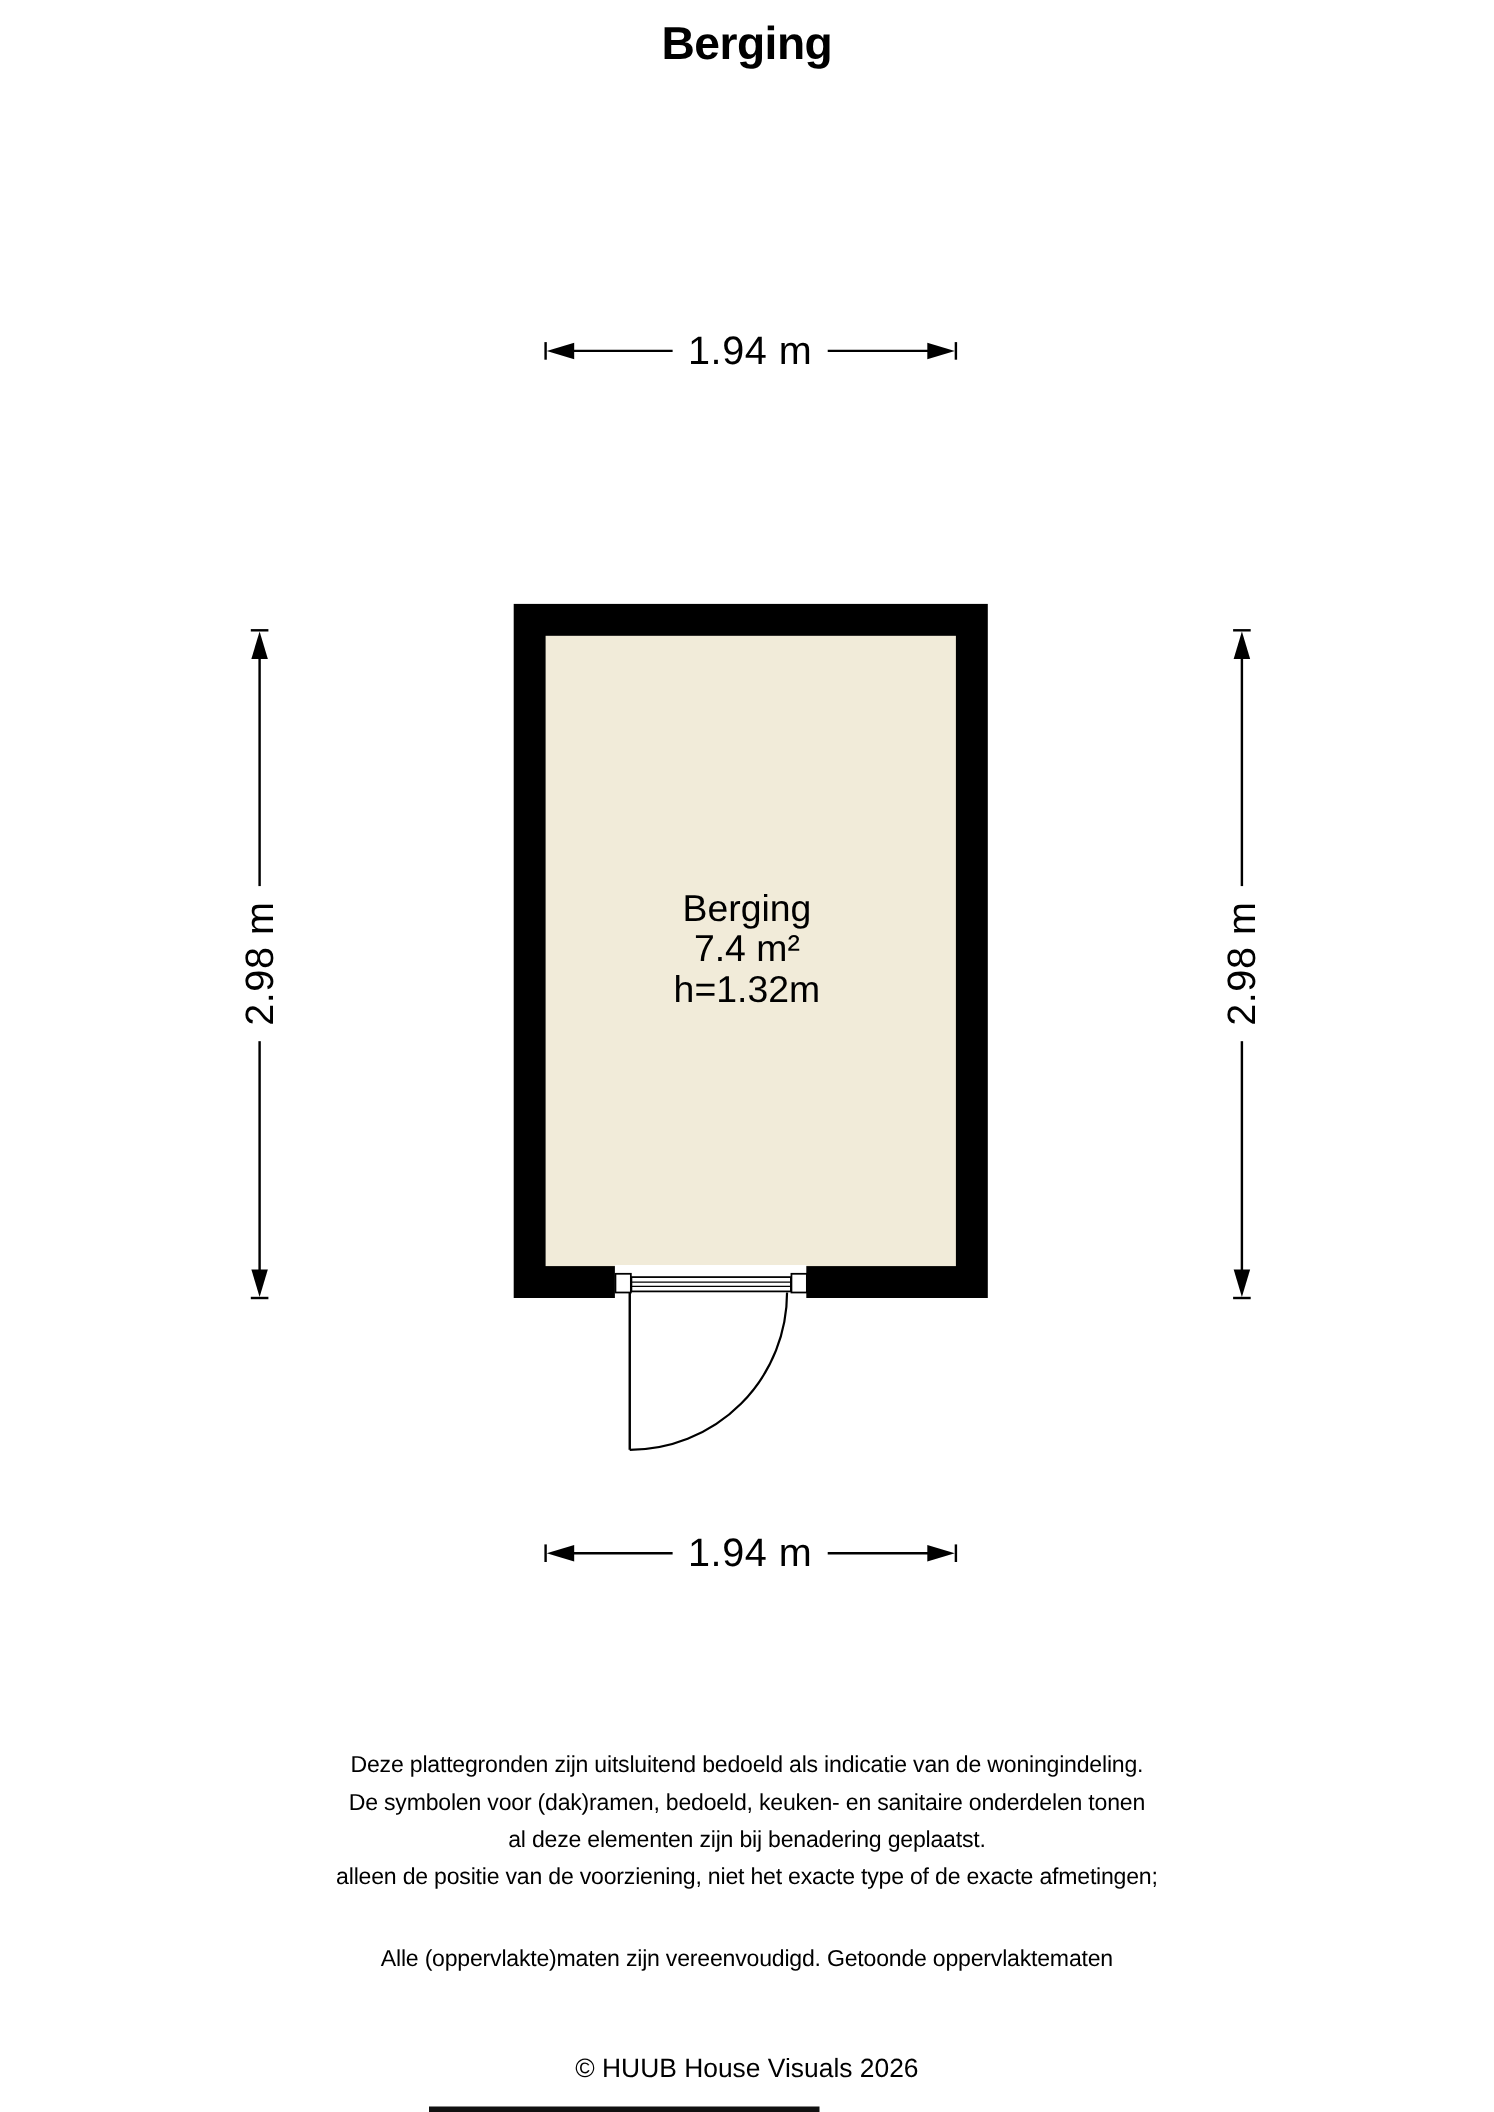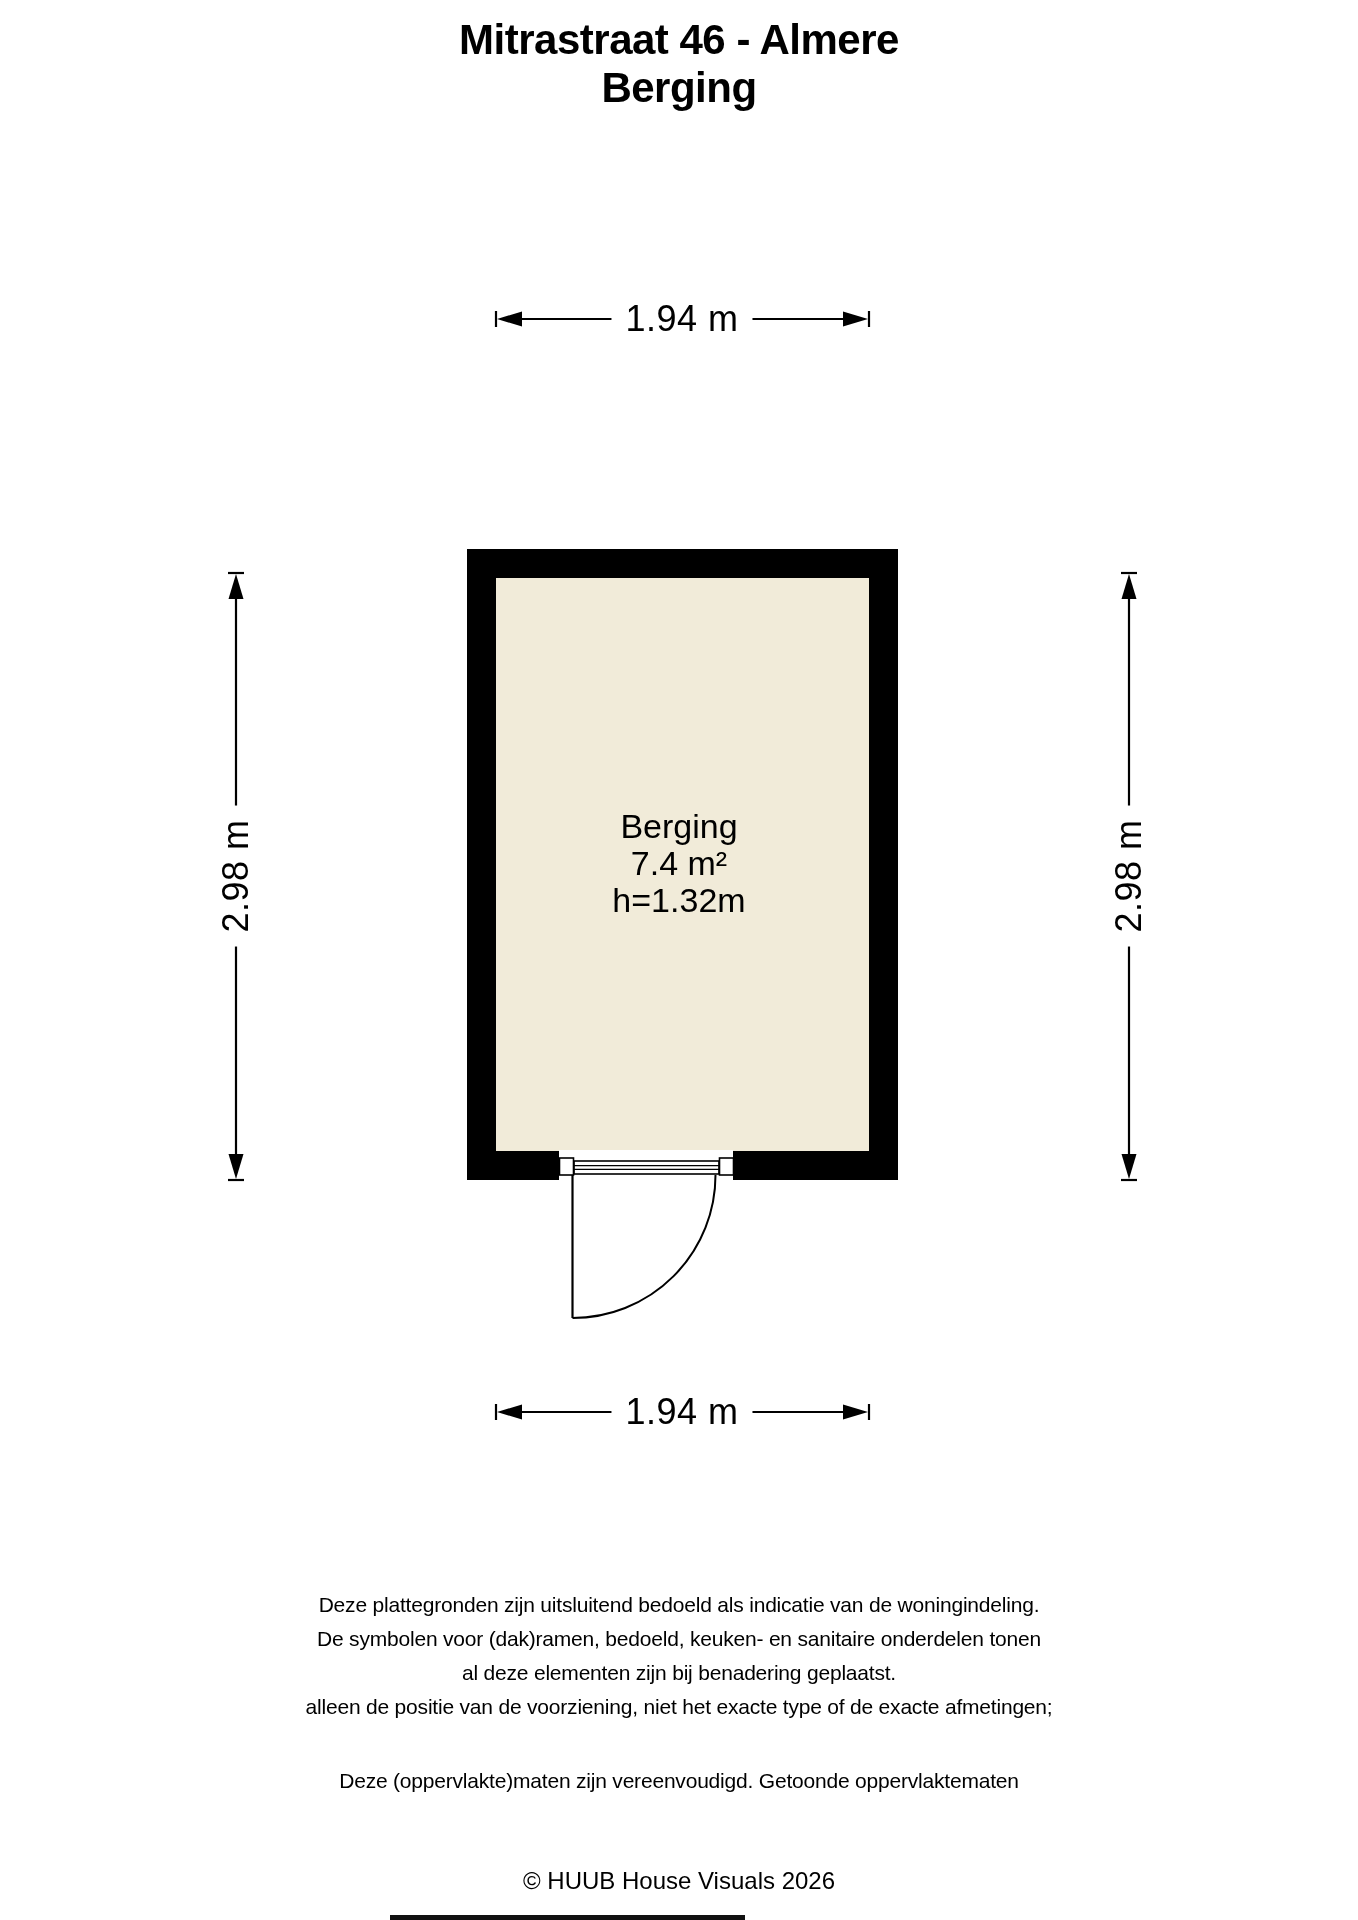--- a/index.html
+++ b/index.html
@@ -56,21 +56,20 @@
   .bottom-crop-line{
     left:390px;top:1915px;width:355px;height:5px;background:#111;
   }
 </style>
 </head>
 <body>
 
 <div class="page">
 
   <div class="abs title">
-    <div>Mitrastraat 46 - Almere</div>
     <div>Berging</div>
   </div>
 
   <svg class="plan" width="1358" height="1920" viewBox="0 0 1358 1920">
 
     <rect x="467" y="549" width="431" height="631" fill="#000000"></rect>
 
     <rect x="496" y="578" width="373" height="573" fill="#f1ebd9"></rect>
 
     <rect x="559" y="1150" width="174" height="32" fill="#ffffff"></rect>
@@ -132,20 +131,20 @@
   </div>
 
   <div class="abs disclaimer p1">
     <div>Deze plattegronden zijn uitsluitend bedoeld als indicatie van de woningindeling.</div>
     <div>De symbolen voor (dak)ramen, bedoeld, keuken- en sanitaire onderdelen tonen</div>
     <div>al deze elementen zijn bij benadering geplaatst.</div>
     <div>alleen de positie van de voorziening, niet het exacte type of de exacte afmetingen;</div>
   </div>
 
   <div class="abs disclaimer p2">
-    <div>Deze (oppervlakte)maten zijn vereenvoudigd. Getoonde oppervlaktematen</div>
+    <div>Alle (oppervlakte)maten zijn vereenvoudigd. Getoonde oppervlaktematen</div>
   </div>
 
   <div class="abs copyright">© HUUB House Visuals 2026</div>
 
   <div class="abs bottom-crop-line"></div>
 
 </div>
 
 </body></html>

